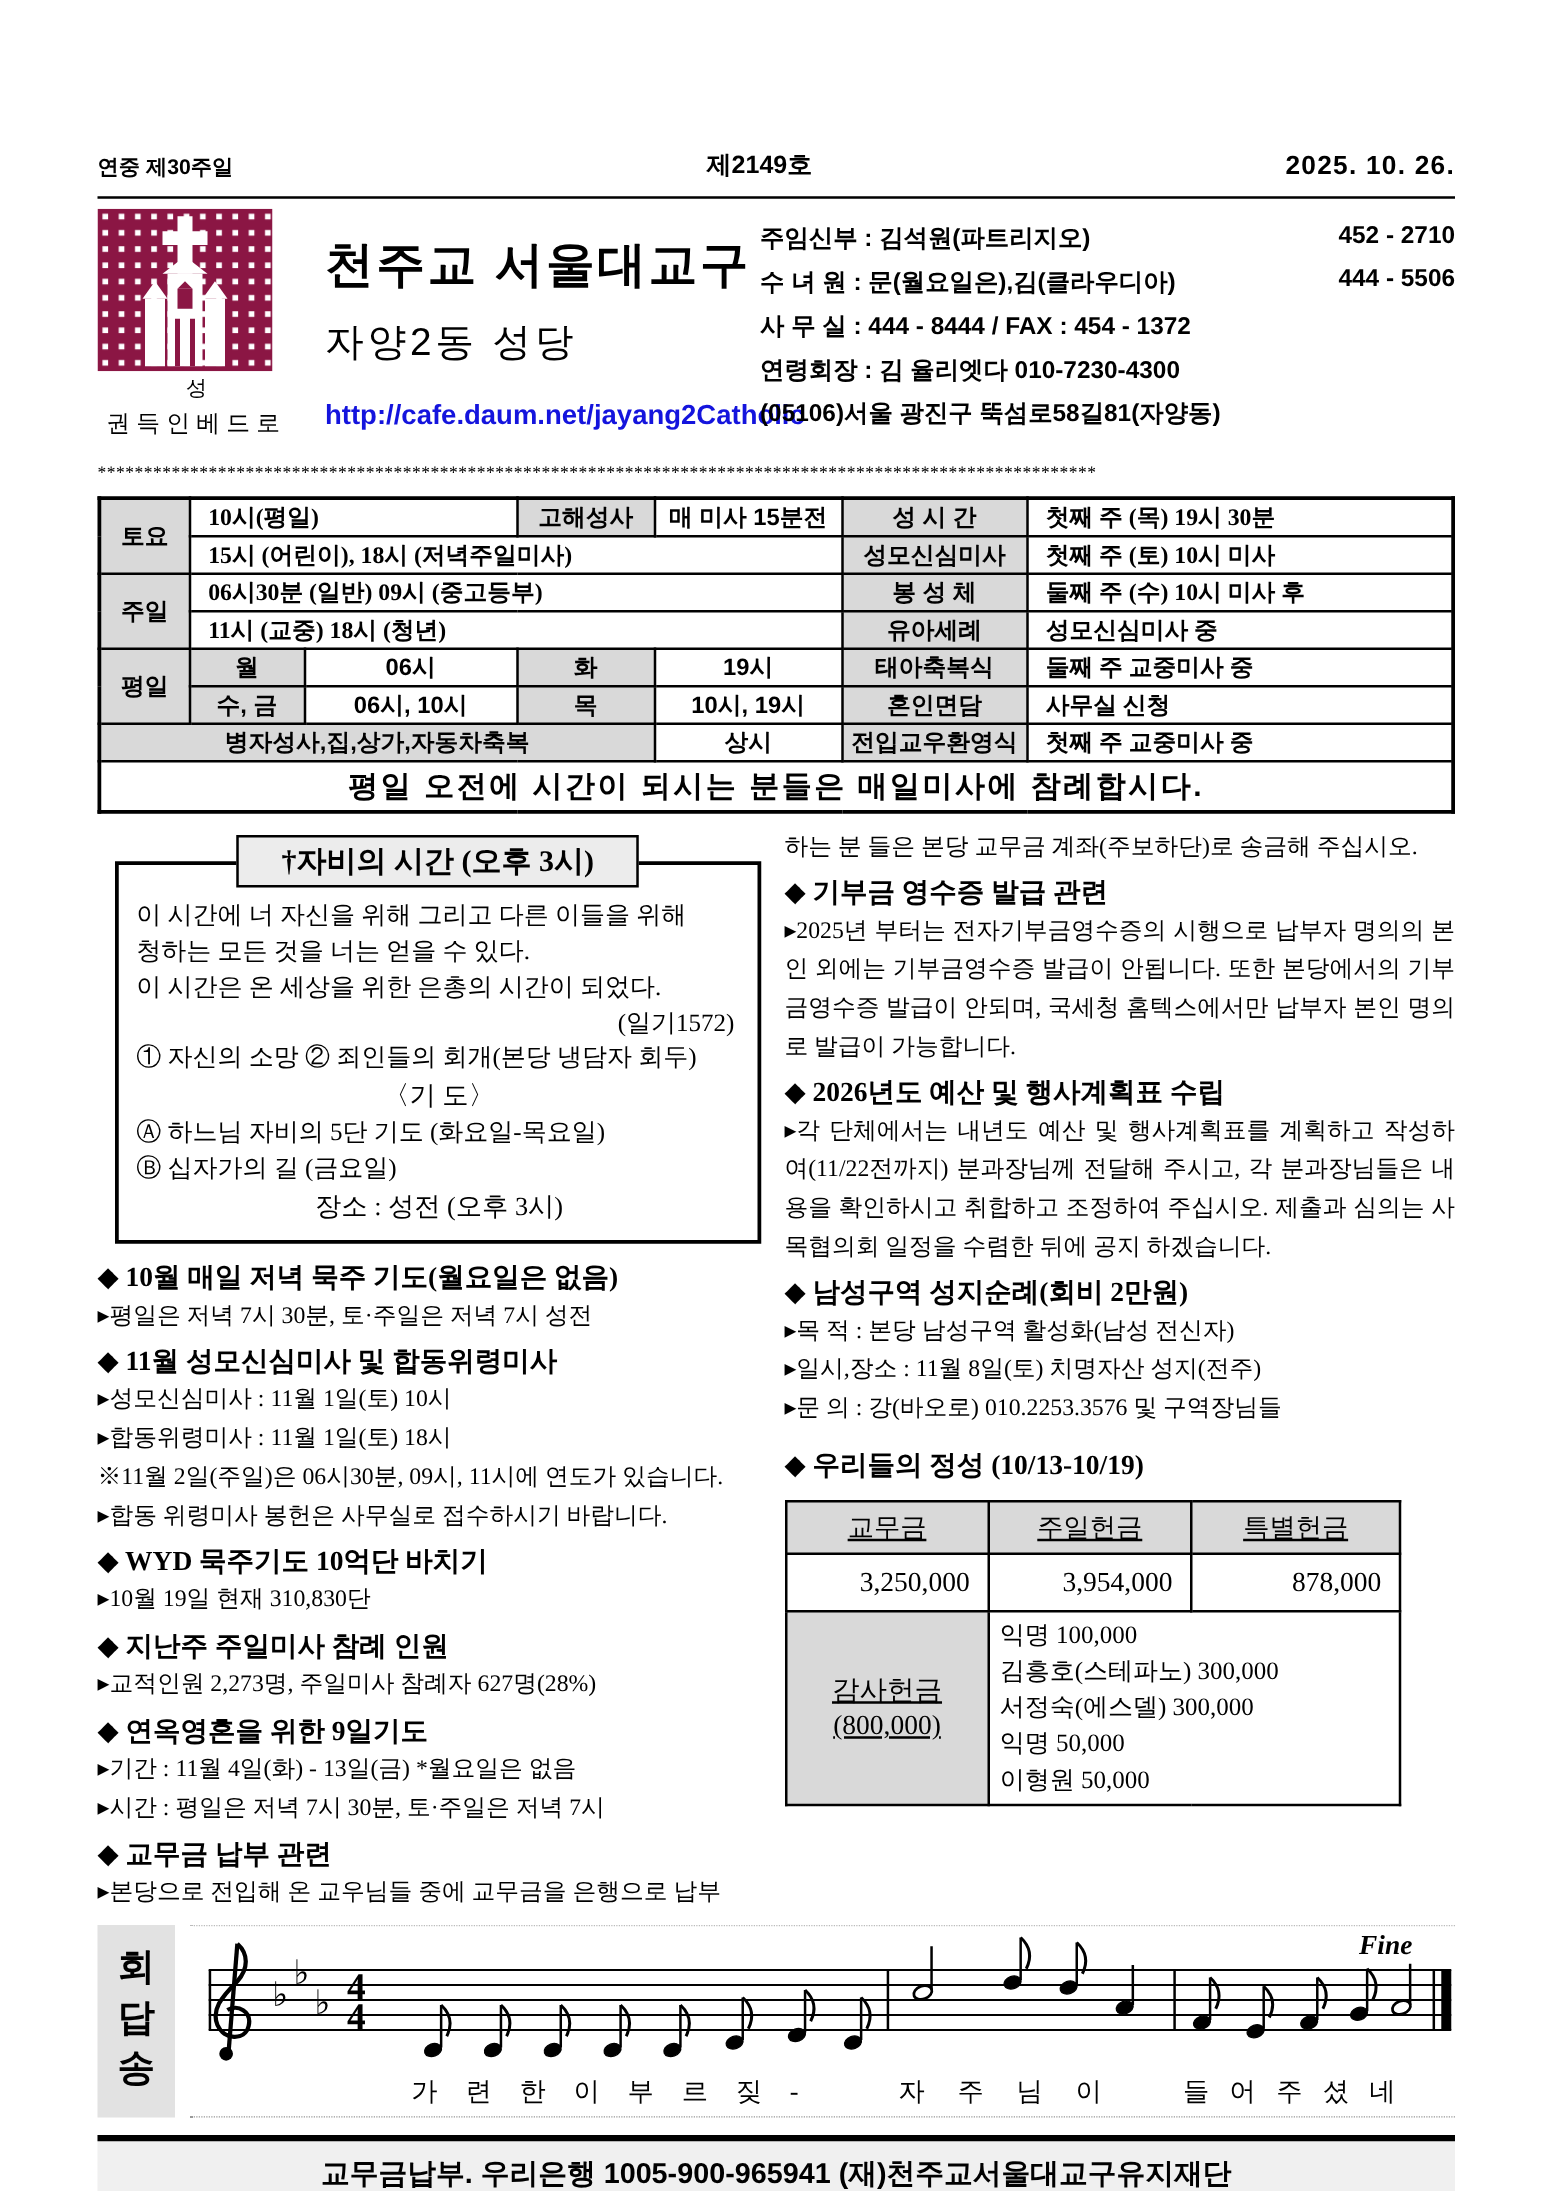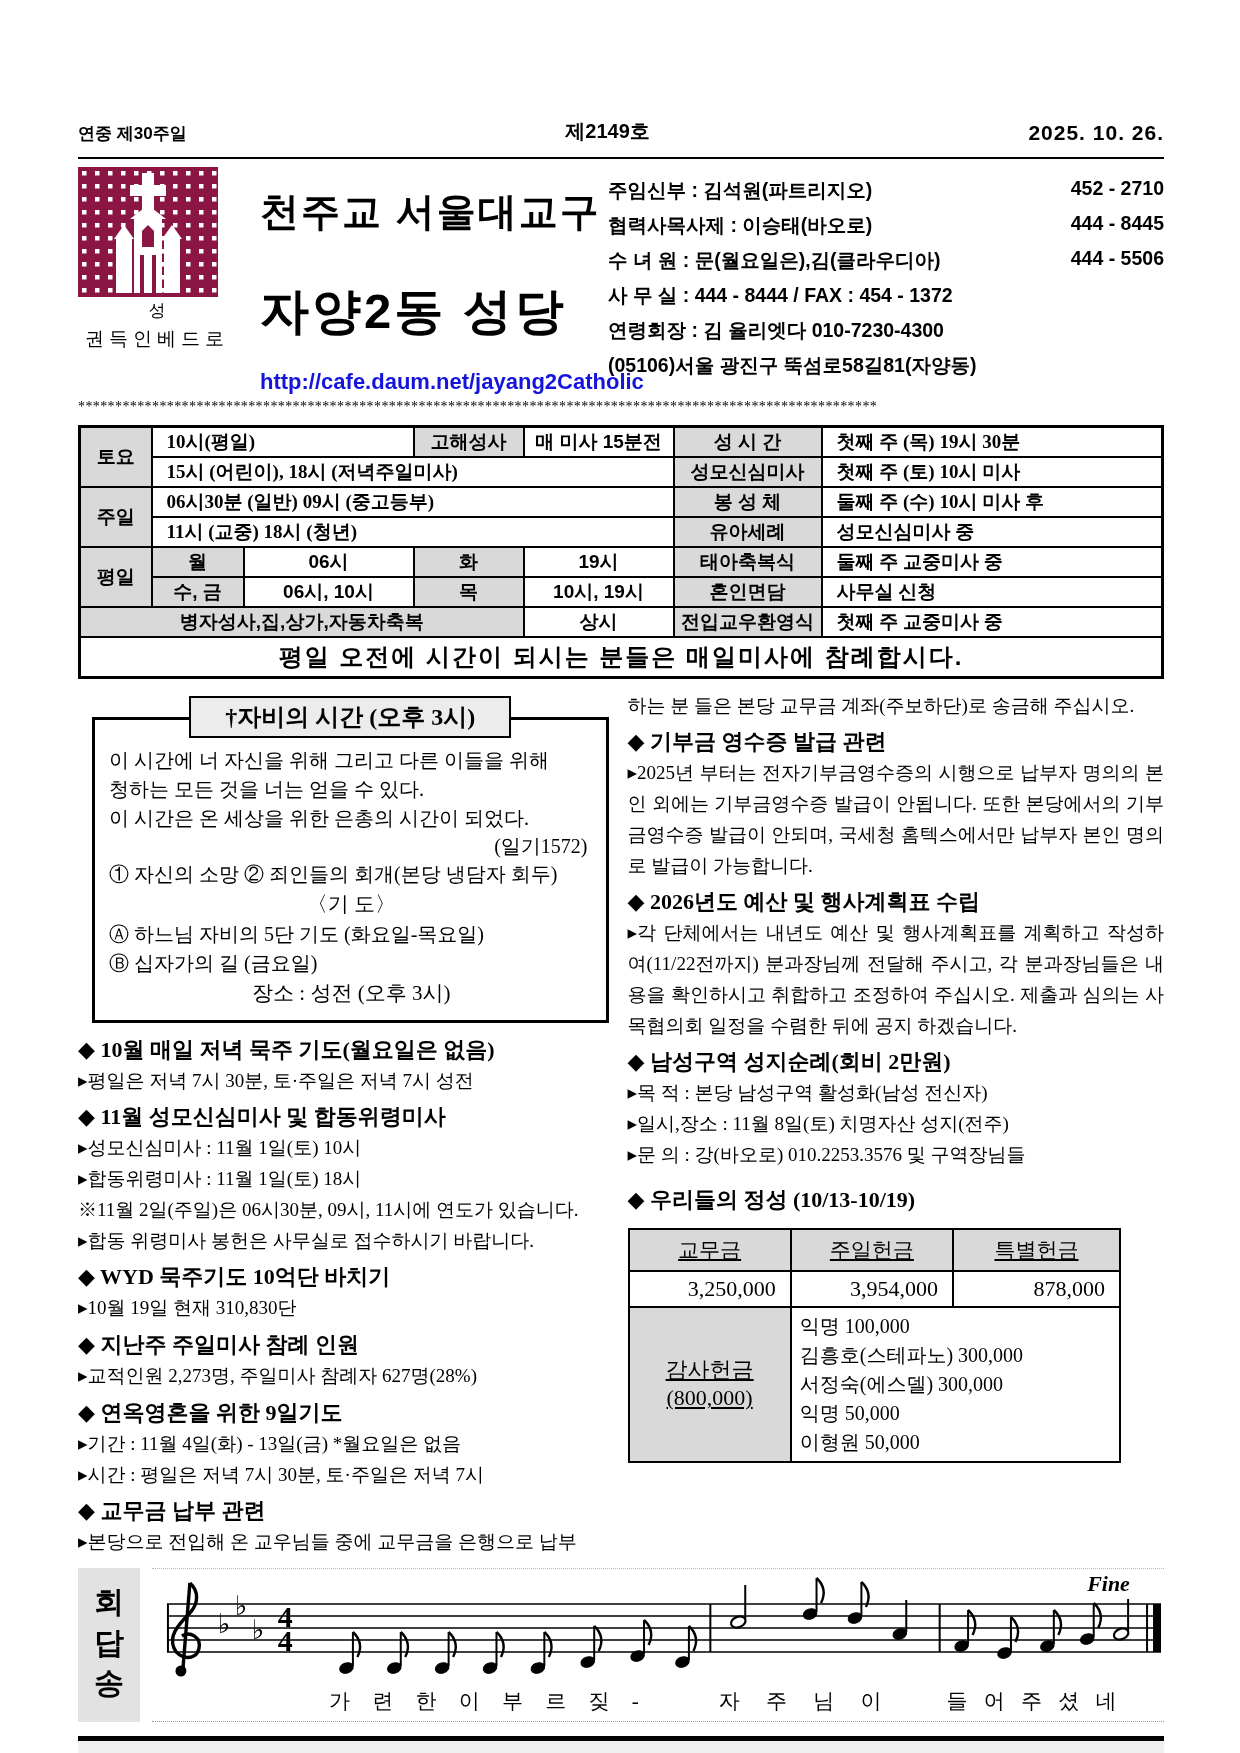--- a/index.html
+++ b/index.html
@@ -23,21 +23,21 @@
   .issue-rule { border-top:2px solid #000; margin-top:12px; }
 
   
   .masthead { display:grid; grid-template-columns:158px 372px 1fr; padding-top:8px; min-height:208px; }
   .logo-wrap { text-align:center; }
   .logo-svg { width:140px; height:130px; display:block; }
   .logo-cap1 { font-size:17px; margin-top:2px; font-family:"Liberation Sans",sans-serif; }
   .logo-cap2 { font-size:19px; letter-spacing:5px; margin-top:4px; font-family:Liberation Serif, serif; }
   .mast-title { padding:18px 0 0 24px; font-family:"Liberation Sans","DejaVu Sans",sans-serif; }
   .diocese { font-size:39px; font-weight:900; letter-spacing:2px; }
-  .parish  { font-size:49px; font-weight:700; letter-spacing:3px; margin-top:40px; }
+  .parish  { font-size:31px; font-weight:400; letter-spacing:3px; margin-top:14px; }
   .site-url { margin-top:24px; font-size:22px; font-weight:bold; }
   .contacts { padding-top:10px; font-family:"Liberation Sans","DejaVu Sans",sans-serif;
     font-weight:bold; font-size:19.5px; }
   .contact-row { display:flex; justify-content:space-between; margin-bottom:8px; white-space:nowrap; }
   .contact-row .phone { padding-left:8px; }
 
   
   .stars { font-size:14px; letter-spacing:0.4px; white-space:nowrap; overflow:hidden; margin:4px 0 10px; }
 
   
@@ -66,21 +66,21 @@
   .h  { font-size:22px; font-weight:bold; line-height:1.5; margin-top:4px; white-space:nowrap; }
   .b  { font-size:19px; line-height:1.62; white-space:nowrap; }
   .p  { font-size:19px; line-height:1.62; text-align:justify; }
 
   
   table.offer { width:92%; border-collapse:collapse; border:2.5px solid #000; margin-top:12px;
     font-family:"Liberation Serif",serif; }
   table.offer td { border:2px solid #000; font-size:21px; padding:4px 8px; vertical-align:middle; }
   table.offer td.g { background:#d9d9d9; text-align:center;text-decoration:underline; }
   table.offer td.head { height:42px; font-size:21px; }
-  table.offer td.amt { text-align:right; height:36px; padding-right:14px; font-size:22px; }
+  table.offer td.amt { text-align:right; height:46px; padding-right:14px; font-size:22px; }
   .thanks-name { font-size:22px; line-height:1.3; }
   .thanks-line { font-size:20px; line-height:1.45; }
 
   
   .music { display:flex; gap:12px; margin-top:10px; align-items:stretch; }
   .music-label { background:#e2e2e2; width:62px; padding:14px 0; text-align:center;
     font-family:"Liberation Sans",sans-serif; font-weight:bold; }
   .music-label span { display:block; font-size:30px; line-height:1.35; }
   .staff-wrap { position:relative; flex:1; border-top:1px dotted #bbb; border-bottom:1px dotted #999; }
   .staff-svg { width:100%; height:118px; display:block; }
@@ -137,24 +137,20 @@
     </div>
     <div class="mast-title">
       <div class="diocese">천주교 서울대교구</div>
       <div class="parish">자양2동 성당</div>
       <div class="site-url" style="color:#1414dd;">http://cafe.daum.net/jayang2Catholic</div>
     </div>
     <div class="contacts">
       <div class="contact-row">
         <span>주임신부 :    김석원(파트리지오)</span>
         <span class="phone">452 - 2710</span>
-      </div>
-      <div class="contact-row">
-        <span>협력사목사제 : 이승태(바오로)</span>
-        <span class="phone">444 - 8445</span>
       </div>
       <div class="contact-row">
         <span>수 녀 원 : 문(월요일은),김(클라우디아)</span>
         <span class="phone">444 - 5506</span>
       </div>
       <div class="contact-row">
         <span>사 무 실 : 444 - 8444   / FAX : 454 - 1372</span>
       </div>
       <div class="contact-row">
         <span>연령회장 : 김 율리엣다 010-7230-4300</span>

